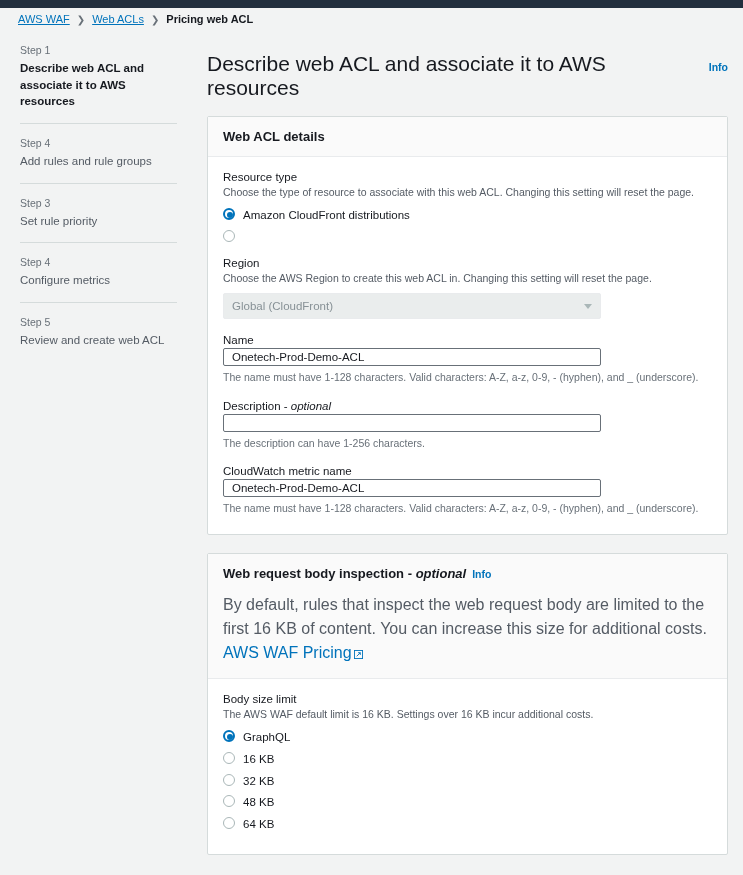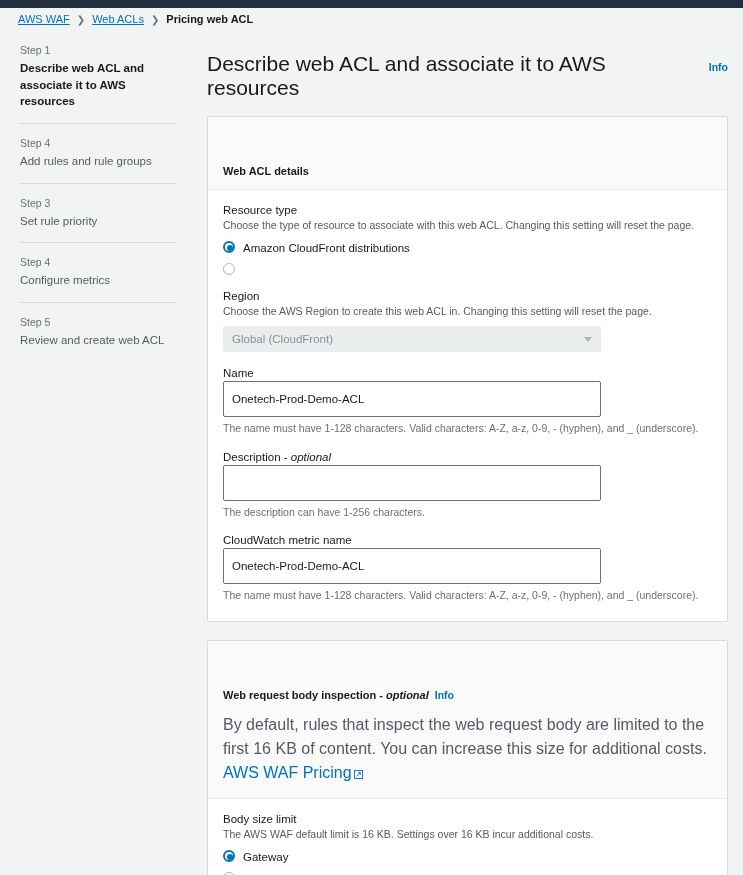--- a/index.html
+++ b/index.html
@@ -99,24 +99,23 @@
   .card-head {
     background: #fafafa;
     border-bottom: 1px solid #e9ebed;
     padding: 12px 15px;
     display: flex;
     align-items: baseline;
     gap: 6px;
   }
   .card-head.no-border { border-bottom: none; }
   .card-title {
-    font-size: 11px;
-    font-weight: bold;
-    color: #16191f;
-    margin-top: 36px;
+    font-size: 13px;
+    font-weight: bold;
+    color: #16191f;
   }
   .card-title .optional {
     font-style: italic;
     font-weight: bold;
   }
   .card-sub {
     font-size: 16px;
     color: #545b64;
     line-height: 1.5;
     padding: 0 15px 12px 15px;
@@ -180,21 +179,21 @@
   }
   .radio.dim { border-color: #aab7b8; }
   .radio-label {
     font-size: 11.5px;
     color: #16191f;
     line-height: 1.45;
   }
   
   .input {
     width: 378px;
-    height: 36px;
+    height: 18px;
     border: 1px solid #687078;
     border-radius: 2px;
     background: #fff;
     font-size: 11.5px;
     color: #16191f;
     padding: 0 8px;
     display: flex;
     align-items: center;
     font-family: "Liberation Sans", sans-serif;
   }
@@ -340,21 +339,21 @@
               <rect x="0.5" y="0.5" width="9" height="9" fill="none" stroke="#0073bb" stroke-width="1"></rect>
               <path d="M3 7 L7 3 M4.5 3 L7 3 L7 5.5" stroke="#0073bb" stroke-width="1" fill="none"></path>
             </svg></span>
       </div>
       <div class="card-body">
         <div class="field">
           <div class="flabel">Body size limit</div>
           <div class="fdesc">The AWS WAF default limit is 16 KB. Settings over 16 KB incur additional costs.</div>
           <div class="radio-row">
             <span class="radio checked"></span>
-            <span class="radio-label">Gateway</span>
+            <span class="radio-label">GraphQL</span>
           </div>
           <div class="radio-row">
             <span class="radio dim"></span>
             <span class="radio-label">16 KB</span>
           </div>
           <div class="radio-row">
             <span class="radio dim"></span>
             <span class="radio-label">32 KB</span>
           </div>
           <div class="radio-row">

